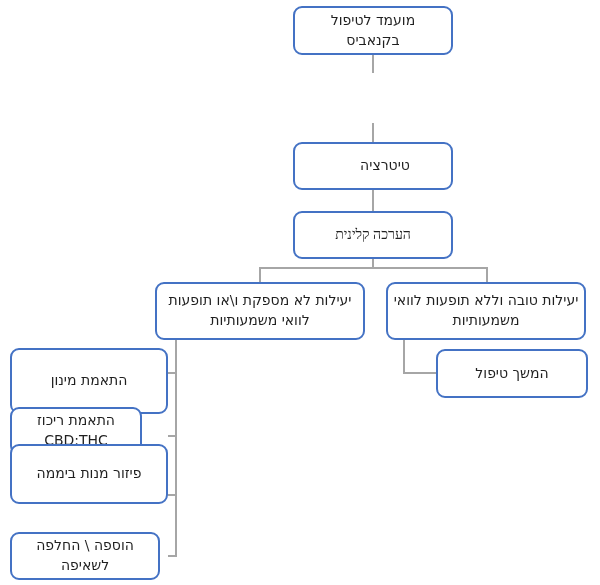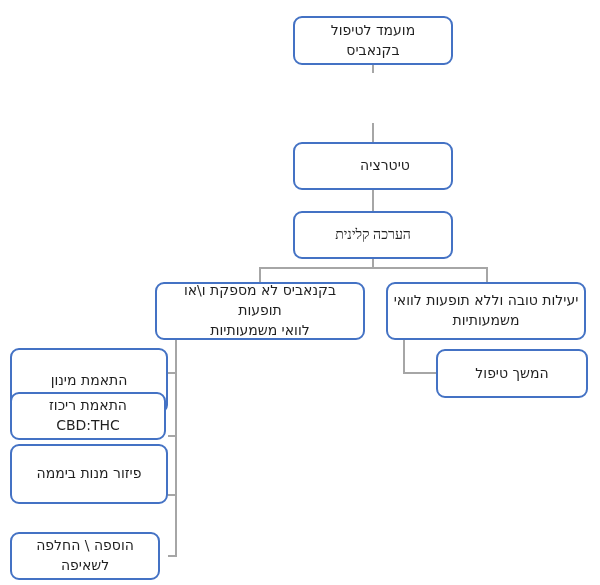--- a/index.html
+++ b/index.html
@@ -33,29 +33,29 @@
     padding: 2px 4px;
     z-index: 2;
   }
   .conn {
     position: absolute;
     background: var(--connector, #A6A6A6);
     z-index: 1;
   }
 
   
-  #n-candidate        { left: 293px; top: 16px;   width: 160px; height: 49px; }
+  #n-candidate        { left: 293px; top: 6px;   width: 160px; height: 49px; }
   #n-start-oil        { left: 293px; top: 73px;  width: 160px; height: 50px; }
   #n-titration        { left: 293px; top: 142px; width: 160px; height: 48px; padding-left: 28px; }
   #n-clinical-eval    { left: 293px; top: 211px; width: 160px; height: 48px; font-family: Liberation Serif, serif; }
   #n-insufficient     { left: 155px; top: 282px; width: 210px; height: 58px; }
   #n-good             { left: 386px; top: 282px; width: 200px; height: 58px; }
   #n-continue         { left: 436px; top: 349px; width: 152px; height: 49px; }
   #n-dose-adjust      { left: 10px;  top: 348px; width: 158px; height: 66px; }
-  #n-ratio-adjust     { left: 10px;  top: 392px; width: 156px; height: 48px; }
+  #n-ratio-adjust     { left: 10px;  top: 407px; width: 132px; height: 48px; }
   #n-dose-spread      { left: 10px;  top: 444px; width: 158px; height: 60px; }
   #n-inhalation       { left: 10px;  top: 532px; width: 150px; height: 48px; }
 
   
   #c-v1      { left: 372px; top: 52px;  width: 2px;   height: 21px; }
   #c-v2      { left: 372px; top: 123px; width: 2px;   height: 19px; }
   #c-v3      { left: 372px; top: 190px; width: 2px;   height: 21px; }
   #c-v4      { left: 372px; top: 259px; width: 2px;   height: 10px; }
   #c-h1      { left: 259px; top: 267px; width: 229px; height: 2px;  }
   #c-v5     { left: 259px; top: 267px; width: 2px;   height: 15px; }
@@ -74,21 +74,21 @@
 <div id="canvas" style="--bg: #ffffff; --node-border: #4472C4; --node-fill: #ffffff; --connector: #A6A6A6; --text: #1f1f1f;">
 
   <div class="node" id="n-candidate">מועמד לטיפול
 בקנאביס</div>
 
 
   <div class="node" id="n-titration">טיטרציה</div>
 
   <div class="node" id="n-clinical-eval">הערכה קלינית</div>
 
-  <div class="node" id="n-insufficient">בקנאביס לא מספקת ו\או תופעות
+  <div class="node" id="n-insufficient">יעילות לא מספקת ו\או תופעות
 לוואי משמעותיות</div>
 
   <div class="node" id="n-good">יעילות טובה וללא תופעות לוואי
 משמעותיות</div>
 
   <div class="node" id="n-continue">המשך טיפול</div>
 
   <div class="node" id="n-dose-adjust">התאמת מינון</div>
 
   <div class="node" id="n-ratio-adjust">התאמת ריכוז

